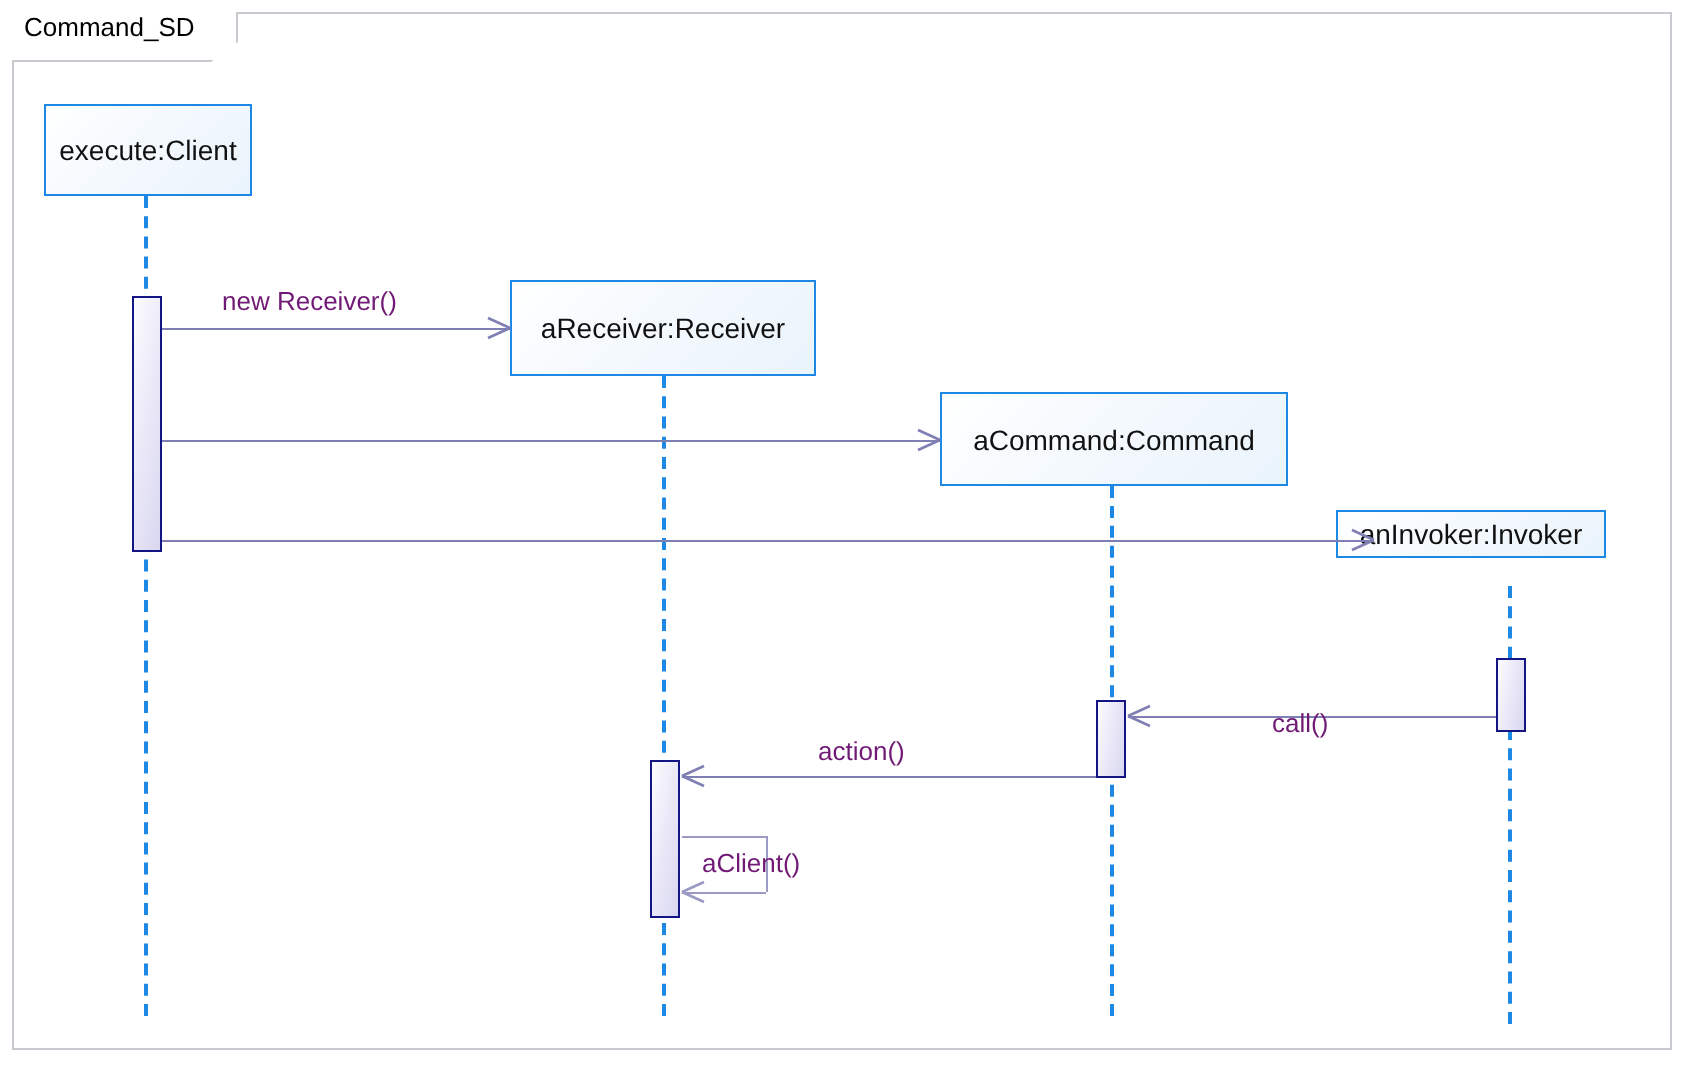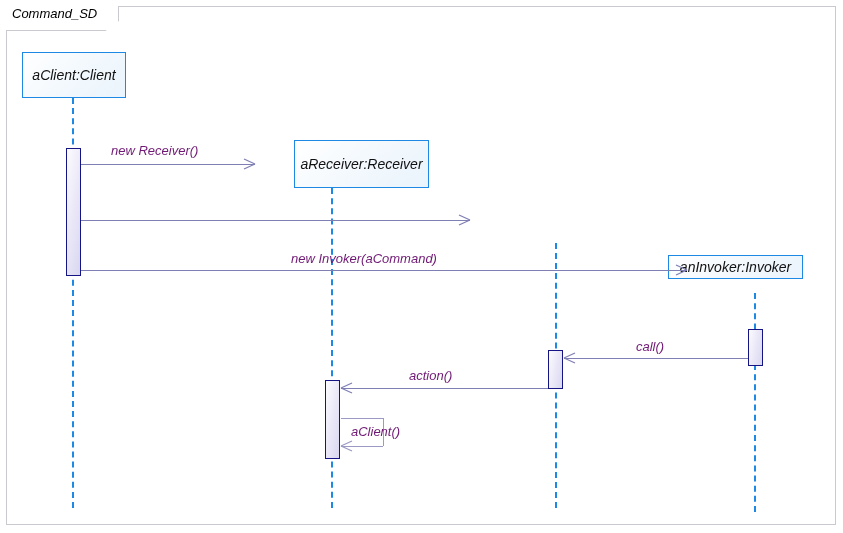--- a/index.html
+++ b/index.html
@@ -9,21 +9,20 @@
   }
   body {
     font-family: "Liberation Sans", sans-serif;
   }
   #canvas {
     position: relative;
     width: 843px;
     height: 533px;
     background: #ffffff;
     overflow: hidden;
-    font-style: italic;
   }
   
   .frame-border {
     position: absolute;
     left: 6px;
     top: 6px;
     width: 830px;
     height: 519px;
     border: 1px solid #c9c9cf;
     box-sizing: border-box;
@@ -119,27 +118,30 @@
   <div class="frame-border"></div>
   <div class="frame-tab"></div>
   <div class="frame-tab-label">Command_SD</div>
 
   <div class="lifeline" style="left:72px;  top:98px;  height:410px;"></div>
   <div class="lifeline" style="left:331px; top:188px; height:320px;"></div>
   <div class="lifeline" style="left:555px; top:243px; height:265px;"></div>
   <div class="lifeline" style="left:754px; top:293px; height:219px;"></div>
 
   <div class="participant" style="left:22px; top:52px; width:104px; height:46px;">
-    <span class="participant-label">aClient:Client</span>
+    <span class="participant-label">execute:Client</span>
   </div>
 
-  <div class="participant" style="left:255px; top:140px; width:135px; height:48px;margin-left:39px;">
+  <div class="participant" style="left:255px; top:140px; width:153px; height:48px;">
     <span class="participant-label">aReceiver:Receiver</span>
   </div>
 
+  <div class="participant" style="left:470px; top:196px; width:174px; height:47px;">
+    <span class="participant-label">aCommand:Command</span>
+  </div>
 
   <div class="participant" style="left:668px; top:255px; width:135px; height:24px;text-align:center;">
     <span class="participant-label">anInvoker:Invoker</span>
   </div>
 
   <div class="activation" style="left:66px;  top:148px; width:15px; height:128px;"></div>
   <div class="activation" style="left:748px; top:329px; width:15px; height:37px;"></div>
   <div class="activation" style="left:548px; top:350px; width:15px; height:39px;"></div>
   <div class="activation" style="left:325px; top:380px; width:15px; height:79px;"></div>
 
@@ -157,29 +159,28 @@
       <path d="M1,1 L12,6 M1,11 L12,6" stroke="#7f7fb4" stroke-width="1.3" fill="none"></path>
     </svg>
   </div>
 
   <div class="msg-line" style="left:81px; top:270px; width:606px;"></div>
   <div class="arrowhead" style="left:675px; top:264px;">
     <svg width="14" height="12" viewBox="0 0 14 12">
       <path d="M1,1 L12,6 M1,11 L12,6" stroke="#7f7fb4" stroke-width="1.3" fill="none"></path>
     </svg>
   </div>
-  <div class="msg-label" style="left:291px; top:251px;">new Invoker(aCommand)</div>
 
   <div class="msg-line" style="left:564px; top:358px; width:184px;"></div>
   <div class="arrowhead" style="left:562px; top:352px;">
     <svg width="14" height="12" viewBox="0 0 14 12">
       <path d="M13,1 L2,6 M13,11 L2,6" stroke="#7f7fb4" stroke-width="1.3" fill="none"></path>
     </svg>
   </div>
-  <div class="msg-label" style="left:636px; top:339px;">call()</div>
+  <div class="msg-label" style="left:636px; top:354px;">call()</div>
 
   <div class="msg-line" style="left:341px; top:388px; width:207px;"></div>
   <div class="arrowhead" style="left:339px; top:382px;">
     <svg width="14" height="12" viewBox="0 0 14 12">
       <path d="M13,1 L2,6 M13,11 L2,6" stroke="#7f7fb4" stroke-width="1.3" fill="none"></path>
     </svg>
   </div>
   <div class="msg-label" style="left:409px; top:368px;">action()</div>
 
   <div class="msg-hline-thin" style="left:341px; top:418px; width:42px;"></div>

